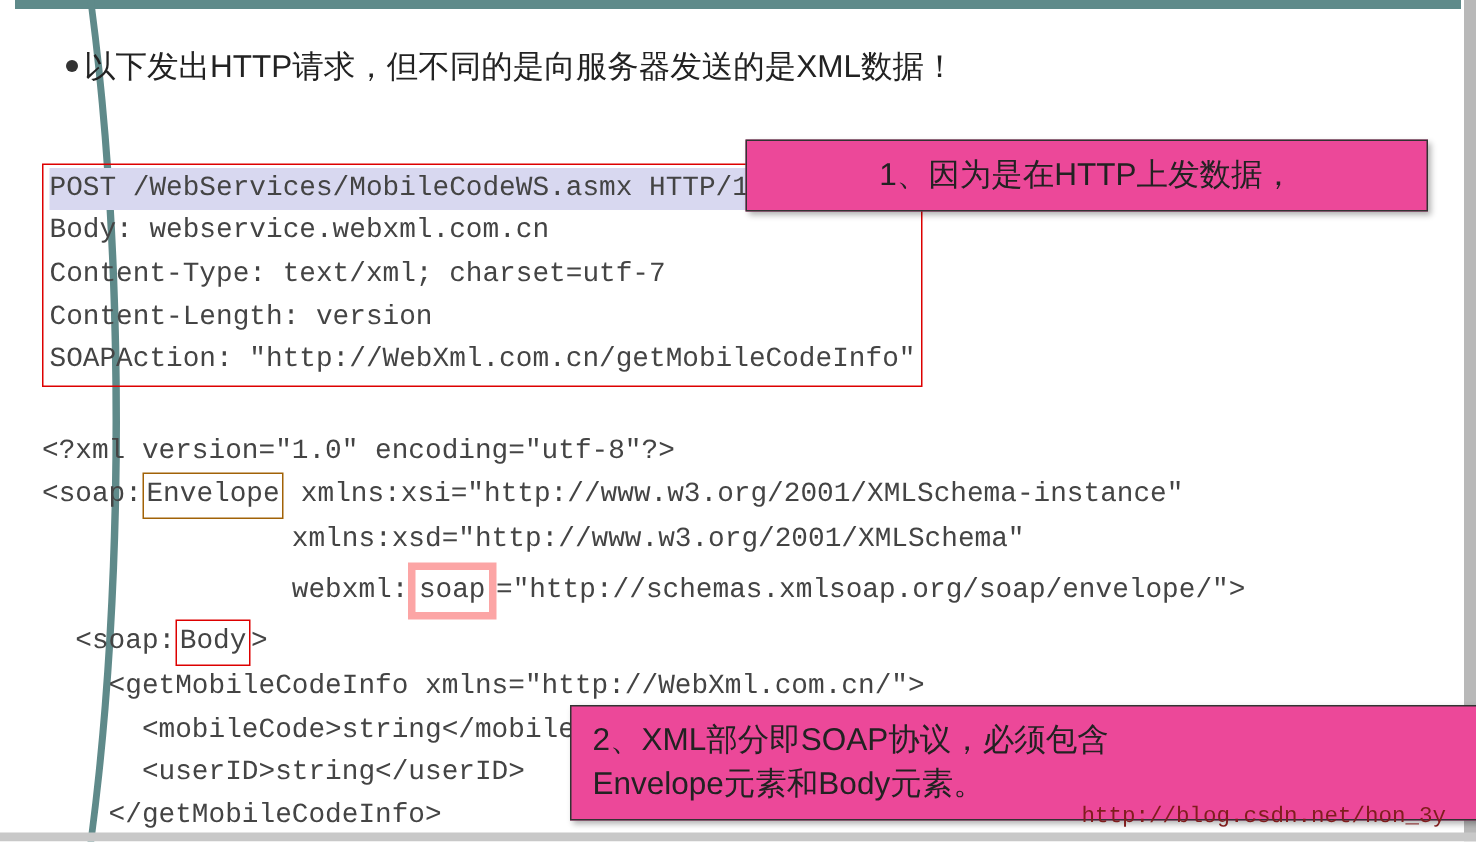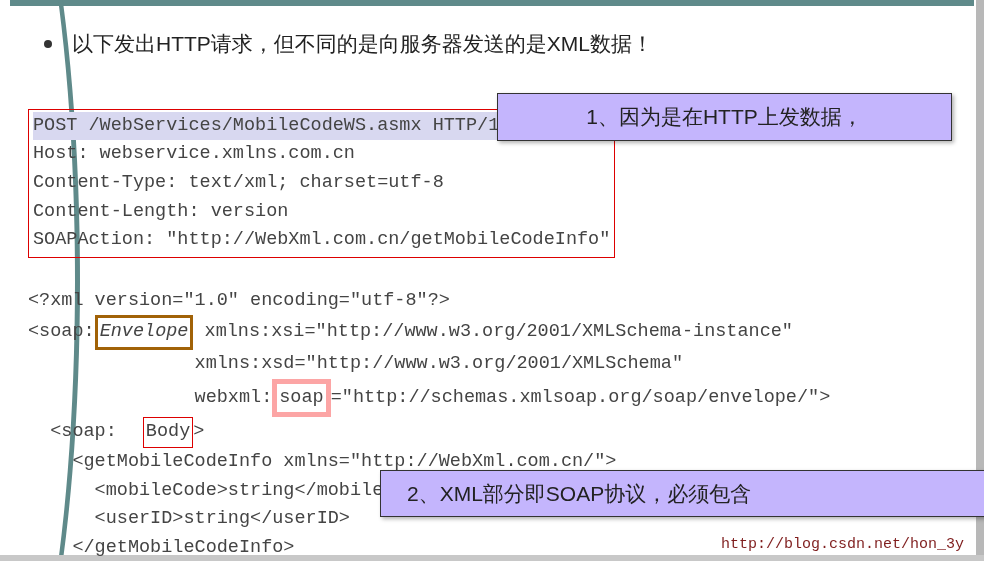--- a/index.html
+++ b/index.html
@@ -45,21 +45,21 @@
       bottom: 0;
       height: 6px;
       background: #c8c8c8;
     }
     .bullet-line {
       position: absolute;
       top: 30px;
       left: 44px;
       display: flex;
       align-items: center;
-      gap: 20px;
+      gap: 4px;
     }
     .bullet-dot {
       width: 8px;
       height: 8px;
       border-radius: 50%;
       background: #333;
     }
     .bullet-text {
       font-size: 21px;
       color: #222;
@@ -77,44 +77,42 @@
     .http-box {
       border: 1px solid #d00;
       padding: 2px 4px;
       display: inline-block;
     }
     .highlight-line {
       background: #d8d8f0;
       display: inline-block;
     }
     .env-box {
-      border: 3px solid #a16207;
+      border: 1px solid #a16207;
       padding: 0 2px;
       display: inline-block;
-      font-style: italic;
     }
     .body-box {
       border: 1px solid #d00;
       padding: 0 2px;
       display: inline-block;
-      margin-left: 26px;
     }
     .soap-box {
       border: 5px solid #fca5a5;
       padding: 0 2px;
       display: inline-block;
     }
     .callout {
       position: absolute;
-      background: #c4b5fd;
+      background: #ec4899;
       border: 1.5px solid #333;
       box-shadow: 2px 2px 4px rgba(0,0,0,0.3);
       font-size: 21px;
       color: #222;
-      padding: 8px 26px;
+      padding: 8px 14px;
       text-align: center;
     }
     .callout1 {
       top: 93px;
       left: 497px;
       width: 455px;
       line-height: 1.45;
     }
     .callout2 {
       top: 470px;
@@ -143,22 +141,22 @@
 <div class="right-shadow"></div>
 <div class="bottom-shadow"></div>
 
 <div class="bullet-line">
   <div class="bullet-dot"></div>
   <div class="bullet-text">以下发出HTTP请求，但不同的是向服务器发送的是XML数据！</div>
 </div>
 
 <div class="code-area">
 <span class="http-box"><span class="highlight-line">POST /WebServices/MobileCodeWS.asmx HTTP/1.1</span><span class="cursor-mark">|</span>
-<span>Host: webservice.xmlns.com.cn</span>
-<span>Content-Type: text/xml; charset=utf-8</span>
+<span>Body: webservice.webxml.com.cn</span>
+<span>Content-Type: text/xml; charset=utf-7</span>
 <span>Content-Length: version</span>
 <span>SOAPAction: "http://WebXml.com.cn/getMobileCodeInfo"</span></span>
 
 <span>&lt;?xml version="1.0" encoding="utf-8"?&gt;</span>
 <span>&lt;soap:</span><span class="env-box">Envelope</span><span> xmlns:xsi="http://www.w3.org/2001/XMLSchema-instance"</span>
 <span>               xmlns:xsd="http://www.w3.org/2001/XMLSchema"</span>
 <span>               webxml:</span><span class="soap-box">soap</span><span>="http://schemas.xmlsoap.org/soap/envelope/"&gt;</span>
 <span>  &lt;soap:</span><span class="body-box">Body</span><span>&gt;</span>
 <span>    &lt;getMobileCodeInfo xmlns="http://WebXml.com.cn/"&gt;</span>
 <span>      &lt;mobileCode&gt;string&lt;/mobileCode&gt;</span>
@@ -167,15 +165,16 @@
 <span>  &lt;/soap:Body&gt;</span>
 
 </div>
 
 <div class="callout callout1">
   <div>1、因为是在HTTP上发数据，</div>
 </div>
 
 <div class="callout callout2">
   <div>2、XML部分即SOAP协议，必须包含</div>
+  <div>Envelope元素和Body元素。</div>
 </div>
 
 <div class="watermark">http://blog.csdn.net/hon_3y</div>
 
 </body></html>

